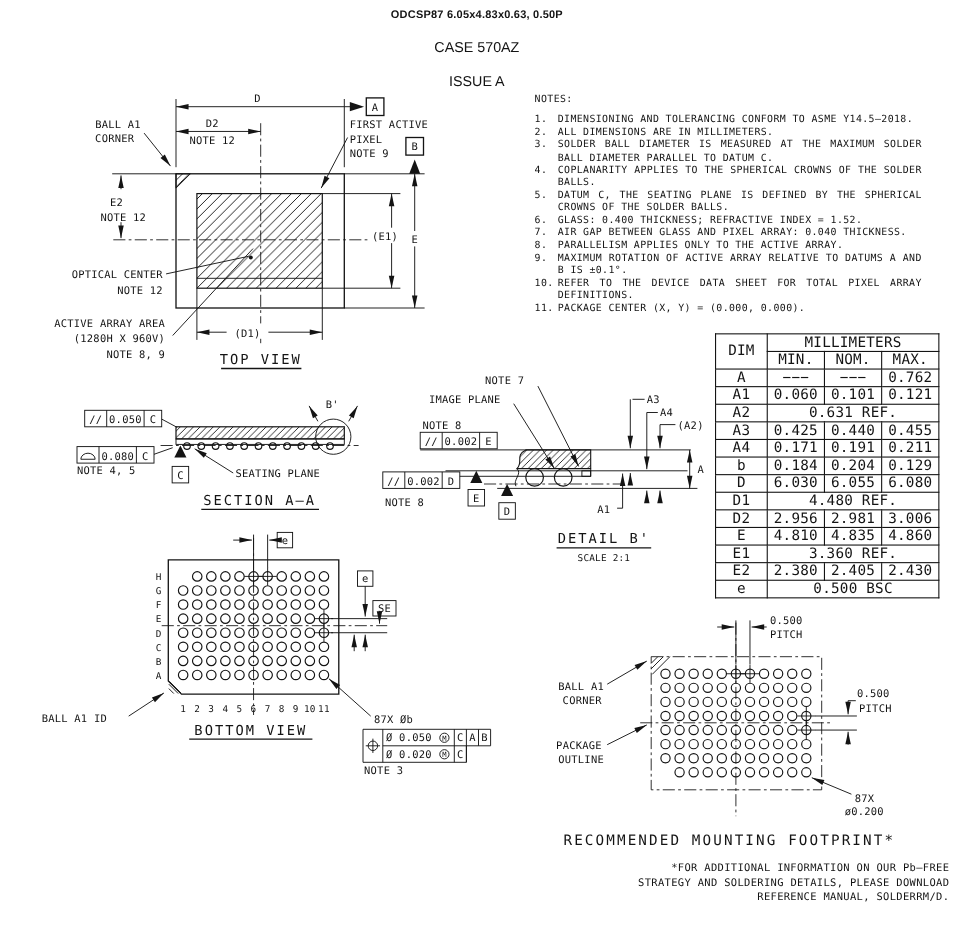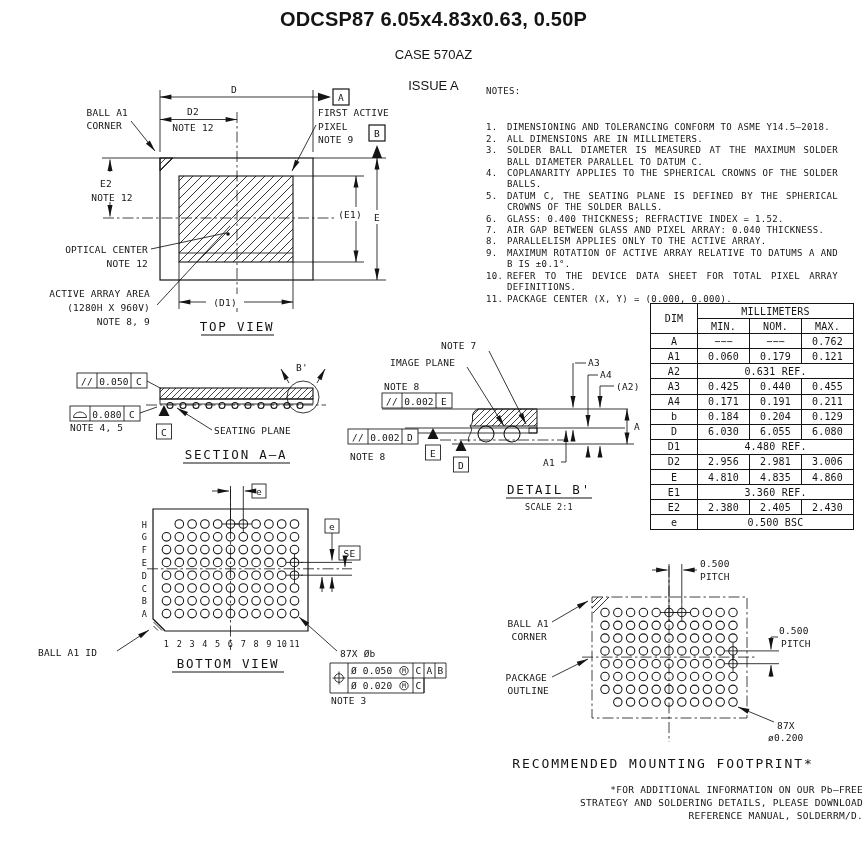--- a/index.html
+++ b/index.html
@@ -1,29 +1,29 @@
 <!DOCTYPE html>
 <html><head>
 <meta charset="utf-8">
 <style>
   html,body{margin:0;padding:0;background:#fff;}
   .page{position:relative;width:867px;height:849px;background:#fff;overflow:hidden;
         font-family:"DejaVu Sans Mono",monospace;color:#141414;}
   .hdr{position:absolute;left:0;top:8px;width:867px;text-align:center;
        font-family:"Liberation Sans",sans-serif;}
-  .hdr .t1{font-size:20px;font-weight:bold;letter-spacing:.2px;}
+  .hdr .t1{font-size:10px;font-weight:bold;letter-spacing:.2px;}
   .hdr .t2{font-size:13px;margin-top:16px;}
   .notes{position:absolute;left:486px;top:86px;width:352px;
          font-size:9px;line-height:11.4px;letter-spacing:.35px;}
-  .notes .nh{margin-bottom:25px;}
+  .notes .nh{margin-bottom:7px;}
   .note-item{display:flex;}
   .note-item .n{width:21px;flex:none;}
   .note-item .t{width:331px;text-align:justify;}
   .dimtab{position:absolute;left:650px;top:303px;border-collapse:collapse;
-          font-size:10px;letter-spacing:.2px;color:#141414;}
+          font-size:13px;letter-spacing:.2px;color:#141414;}
   .dimtab th,.dimtab td{border:1px solid #141414;text-align:center;padding:0 2px;
           height:14.1px;font-weight:normal;white-space:nowrap;}
   .dimtab .c0{width:42px;}
   .dimtab .cv{width:47px;}
   .footer{position:absolute;left:495px;top:783px;width:368px;text-align:right;
           font-size:9.5px;line-height:13px;letter-spacing:.3px;}
   svg{position:absolute;left:0;top:0;}
   svg text{font-family:"DejaVu Sans Mono",monospace;font-size:9.5px;fill:#141414;letter-spacing:.2px;}
   svg text.sm{font-size:8.5px;}
   svg text.cap{font-size:12.5px;letter-spacing:1.8px;}
@@ -606,21 +606,21 @@
     <tbody>
         <tr>
           <td class="c0">A</td>
           <td class="cv">−−−</td>
           <td class="cv">−−−</td>
           <td class="cv">0.762</td>
         </tr>
         <tr>
           <td class="c0">A1</td>
           <td class="cv">0.060</td>
-          <td class="cv">0.179</td>
+          <td class="cv">0.101</td>
           <td class="cv">0.121</td>
         </tr>
         <tr>
           <td class="c0">A2</td>
           <td colspan="3">0.631 REF.</td>
         </tr>
         <tr>
           <td class="c0">A3</td>
           <td class="cv">0.425</td>
           <td class="cv">0.440</td>

